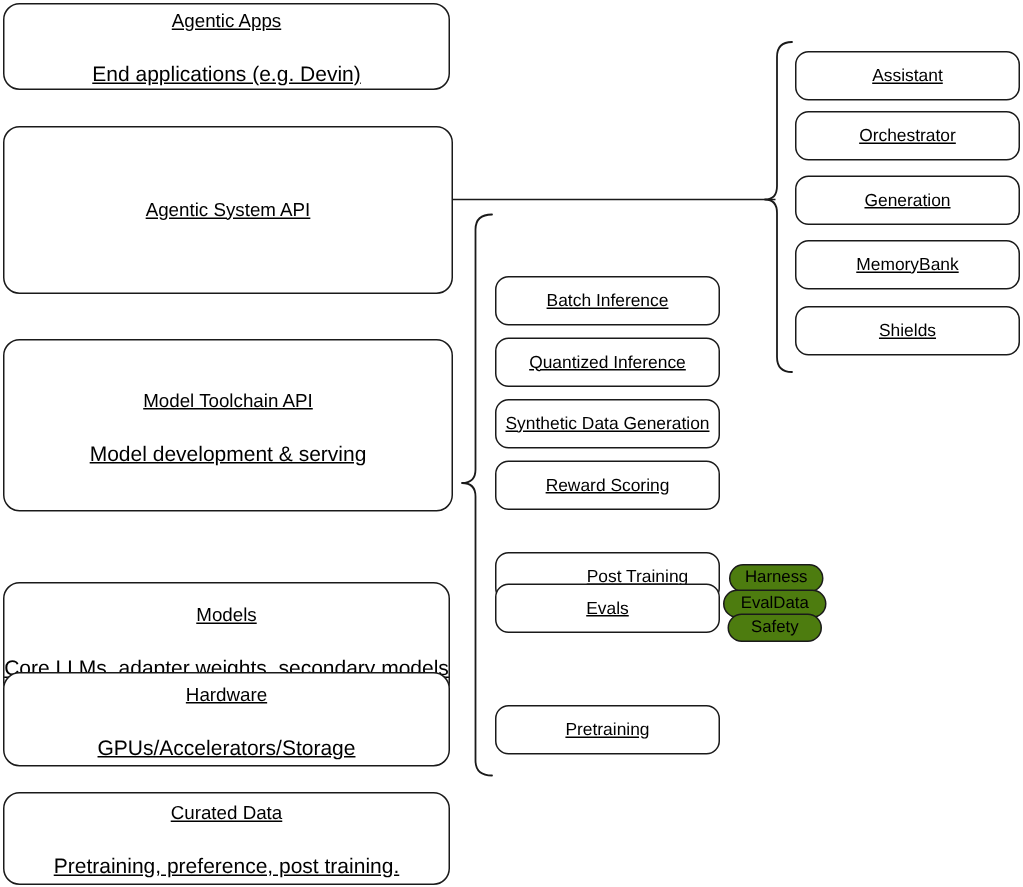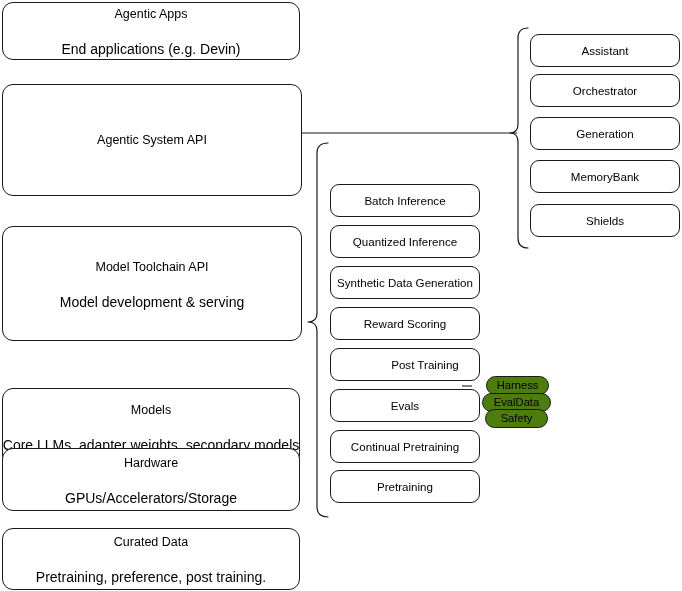--- a/index.html
+++ b/index.html
@@ -26,20 +26,21 @@
     box-sizing: border-box;
     border: 1.1px solid #1a1a1a;
     border-radius: 11px;
     background: #ffffff;
     display: flex;
     flex-direction: column;
     align-items: center;
     justify-content: center;
     text-align: center;
     z-index: 3;
+    text-decoration: underline;
   }
   .layer-title {
     font-size: 12.5px;
     line-height: 15px;
     color: #000;
     white-space: nowrap;
   }
   .layer-sub {
     font-size: 14px;
     line-height: 12px;
@@ -138,31 +139,28 @@
   </div>
 
   <div class="box mid-box" style="left:330px; top:266px; width:150px; height:33px;">
     <div class="mid-label">Synthetic Data Generation</div>
   </div>
 
   <div class="box mid-box" style="left:330px; top:307px; width:150px; height:33px;">
     <div class="mid-label">Reward Scoring</div>
   </div>
 
-  <div class="box mid-box" style="left:330px; top:348px; width:150px; height:33px;padding-left:40px;">
+  <div class="box mid-box" style="left:330px; top:368px; width:150px; height:33px;padding-left:40px;">
     <div class="mid-label">Post Training</div>
   </div>
 
   <div class="box mid-box" style="left:330px; top:389px; width:150px; height:33px;">
     <div class="mid-label">Evals</div>
   </div>
 
-  <div class="box mid-box" style="left:330px; top:430px; width:150px; height:33px;">
-    <div class="mid-label">Continual Pretraining</div>
-  </div>
 
   <div class="box mid-box" style="left:330px; top:470px; width:150px; height:33px;">
     <div class="mid-label">Pretraining</div>
   </div>
 
   <div class="pill" style="left:470px; top:376px; width:63px; height:19px;">
     <div class="pill-label">Harness</div>
   </div>
 
   <div class="pill" style="left:466px; top:393px; width:69px; height:19px;">

